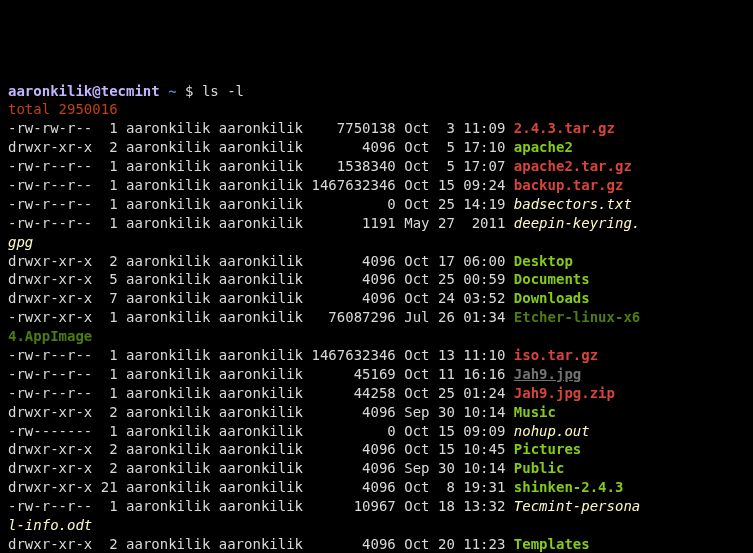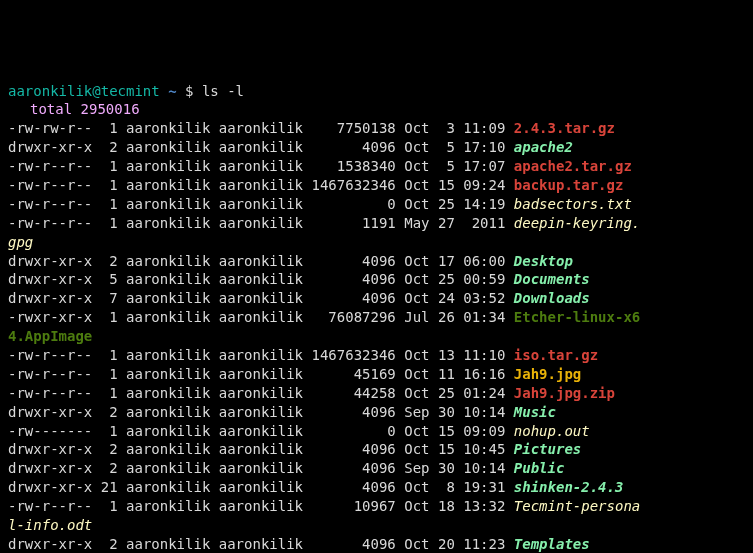--- a/index.html
+++ b/index.html
@@ -9,32 +9,32 @@
     font-family: "DejaVu Sans Mono", Menlo, Consolas, monospace;
     font-size: 14px;
     line-height: 1.35;
     color: #d9d9d9;
     white-space: pre;
     width: 753px;
     height: 553px;
     box-sizing: border-box;
     overflow: hidden;
   }
-  .user   { color: #14b8a6; font-weight: normal; }
+  .user   { color: #c4b5fd; font-weight: bold; }
   .tilde  { color: #4f86c6; font-weight: bold; }
   .dollar { color: #d9d9d9; }
   .cmd    { color: #d9d9d9; }
-  .total  { color: #f0abfc; margin-left: 22px; }
+  .total  { color: #c2410c; }
   .perm   { color: #d9d9d9; }
   .num    { color: #d9d9d9; }
   .f-red     { color: #d8443a; font-weight: bold; }
-  .f-blue    { color: #86efac; font-weight: bold; font-style: italic; }
+  .f-blue    { color: #84cc16; font-weight: bold; }
   .f-white   { color: #fef9c3; font-style: italic; }
   .f-green   { color: #4d7c0f; font-weight: bold; }
-  .f-magenta { color: #eab308; font-weight: bold; }
+  .f-magenta { color: #737373; font-weight: bold; text-decoration: underline; }
 </style>
 </head>
 <body>
 
 
 
 <div><span><span class="user">aaronkilik@tecmint</span> <span class="tilde">~</span> <span class="dollar">$</span> </span><span class="cmd">ls -l</span>
 <span class="total">total 2950016</span>
 <span id="listing"><span><span class="perm">-rw-rw-r--</span> <span class="num"> 1</span> <span>aaronkilik</span> <span>aaronkilik</span> <span class="num">   7750138</span> <span>Oct  3 11:09</span> <span class="f-red">2.4.3.tar.gz</span></span>
 <span><span class="perm">drwxr-xr-x</span> <span class="num"> 2</span> <span>aaronkilik</span> <span>aaronkilik</span> <span class="num">      4096</span> <span>Oct  5 17:10</span> <span class="f-blue">apache2</span></span>

